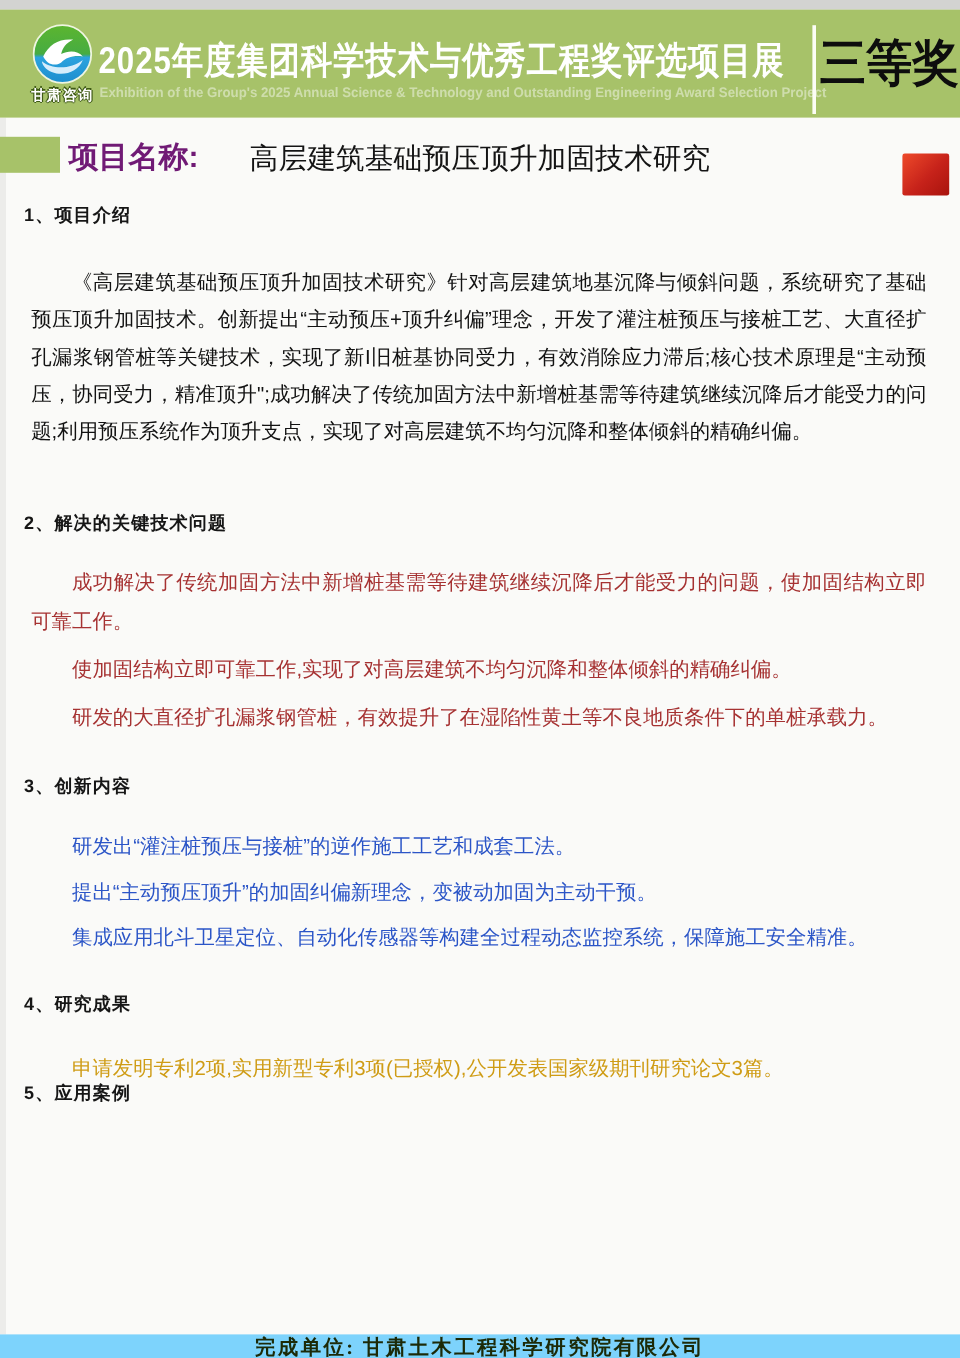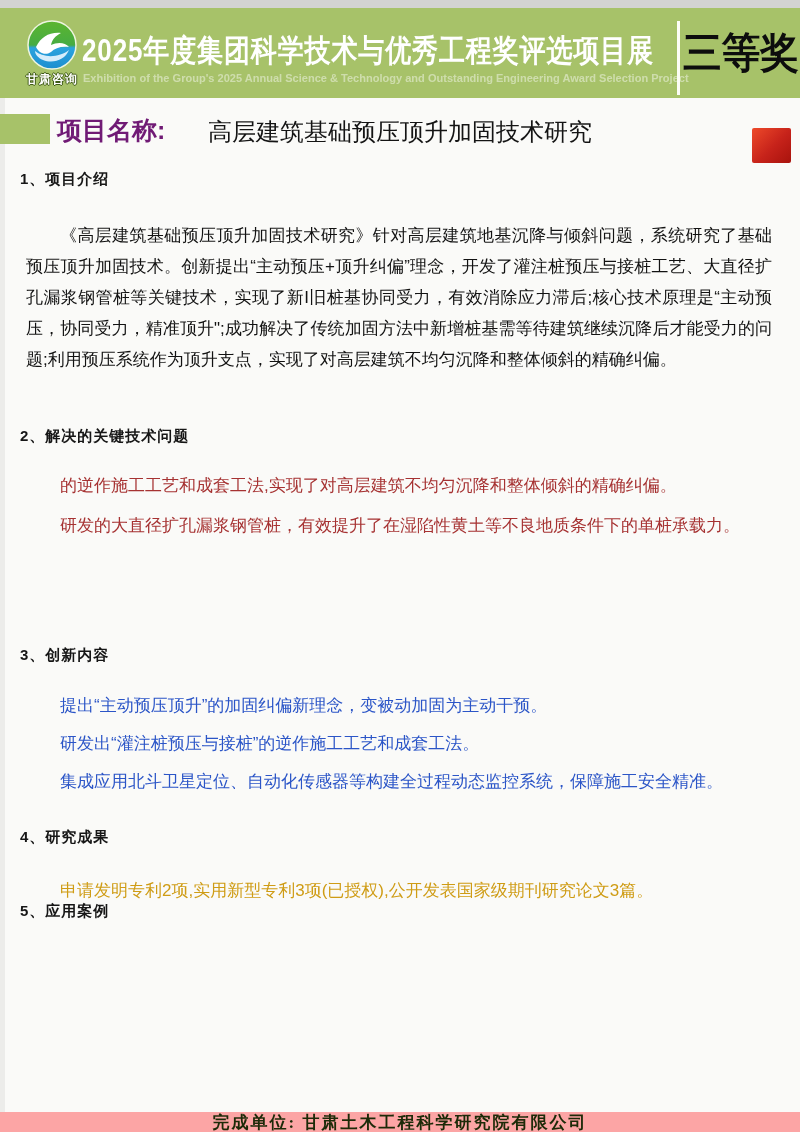--- a/index.html
+++ b/index.html
@@ -35,21 +35,21 @@
   .abs{position:absolute;left:0;right:0;padding:0 22px 0 20px;}
   .sec-heading{margin:0;font-size:15px;font-weight:600;color:#161616;letter-spacing:1px;}
   .sec-body p{margin:6px;font-size:17px;font-weight:400;text-align:justify;text-indent:2em;}
   .s1h{top:170px}.s1b{top:214px}.s1b p{line-height:31px;color:#121212;}
   .s2h{top:427px}.s2b{top:464px}.s2b p{line-height:32px;margin-bottom:8px;}
   .s3h{top:646px}.s3b{top:684px}.s3b p{line-height:32px;margin-bottom:6px;}
   .s4h{top:828px}.s4b{top:869px}.s4b p{line-height:32px;}
   .s5h{top:902px}.s5b{top:945px}.s5b p{line-height:35px;text-align:left;}
 
   
-  .footer{position:absolute;left:0;top:1112px;width:800px;height:20px;background:#fca5a5;
+  .footer{position:absolute;left:0;top:1112px;width:800px;height:20px;background:#7dd3fc;
         display:flex;align-items:center;justify-content:center;}
   .footer span{font-family:"Liberation Serif","DejaVu Serif",serif;font-size:17px;font-weight:700;
         color:#1c2a08;letter-spacing:2px;white-space:nowrap;}
 </style>
 </head>
 <body>
 
 <div class="page">
   <div class="top-strip"></div>
   <div class="left-edge"></div>
@@ -82,28 +82,29 @@
   <span class="project-name">高层建筑基础预压顶升加固技术研究</span>
   <span class="red-stamp"></span>
 
   <h2 class="abs sec-heading s1h">1、项目介绍</h2>
   <div class="abs sec-body s1b" style="color: rgb(18, 18, 18);">
     <p>《高层建筑基础预压顶升加固技术研究》针对高层建筑地基沉降与倾斜问题，系统研究了基础预压顶升加固技术。创新提出“主动预压+顶升纠偏”理念，开发了灌注桩预压与接桩工艺、大直径扩孔漏浆钢管桩等关键技术，实现了新I旧桩基协同受力，有效消除应力滞后;核心技术原理是“主动预压，协同受力，精准顶升";成功解决了传统加固方法中新增桩基需等待建筑继续沉降后才能受力的问题;利用预压系统作为顶升支点，实现了对高层建筑不均匀沉降和整体倾斜的精确纠偏。</p>
   </div>
 
   <h2 class="abs sec-heading s2h">2、解决的关键技术问题</h2>
   <div class="abs sec-body s2b" style="color: rgb(166, 50, 50);">
-    <p>的逆作施工工艺和成套工法,实现了对高层建筑不均匀沉降和整体倾斜的精确纠偏。</p>
+    <p>成功解决了传统加固方法中新增桩基需等待建筑继续沉降后才能受力的问题，使加固结构立即可靠工作。</p>
+    <p>使加固结构立即可靠工作,实现了对高层建筑不均匀沉降和整体倾斜的精确纠偏。</p>
     <p>研发的大直径扩孔漏浆钢管桩，有效提升了在湿陷性黄土等不良地质条件下的单桩承载力。</p>
   </div>
 
   <h2 class="abs sec-heading s3h">3、创新内容</h2>
   <div class="abs sec-body s3b" style="color: rgb(43, 85, 199);">
+    <p>研发出“灌注桩预压与接桩”的逆作施工工艺和成套工法。</p>
     <p>提出“主动预压顶升”的加固纠偏新理念，变被动加固为主动干预。</p>
-    <p>研发出“灌注桩预压与接桩”的逆作施工工艺和成套工法。</p>
     <p>集成应用北斗卫星定位、自动化传感器等构建全过程动态监控系统，保障施工安全精准。</p>
   </div>
 
   <h2 class="abs sec-heading s4h">4、研究成果</h2>
   <div class="abs sec-body s4b" style="color: rgb(207, 156, 21);">
     <p>申请发明专利2项,实用新型专利3项(已授权),公开发表国家级期刊研究论文3篇。</p>
   </div>
 
   <h2 class="abs sec-heading s5h">5、应用案例</h2>
 

